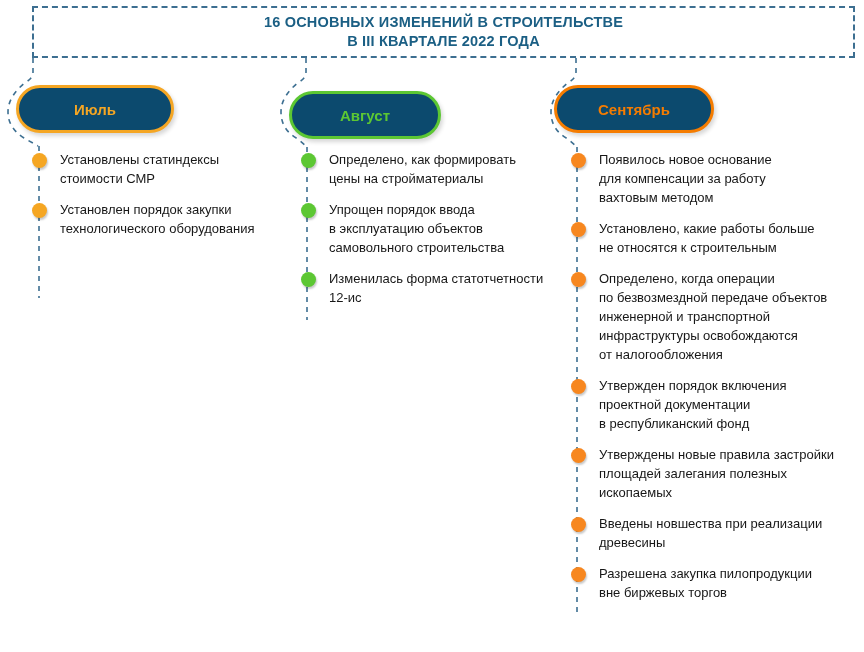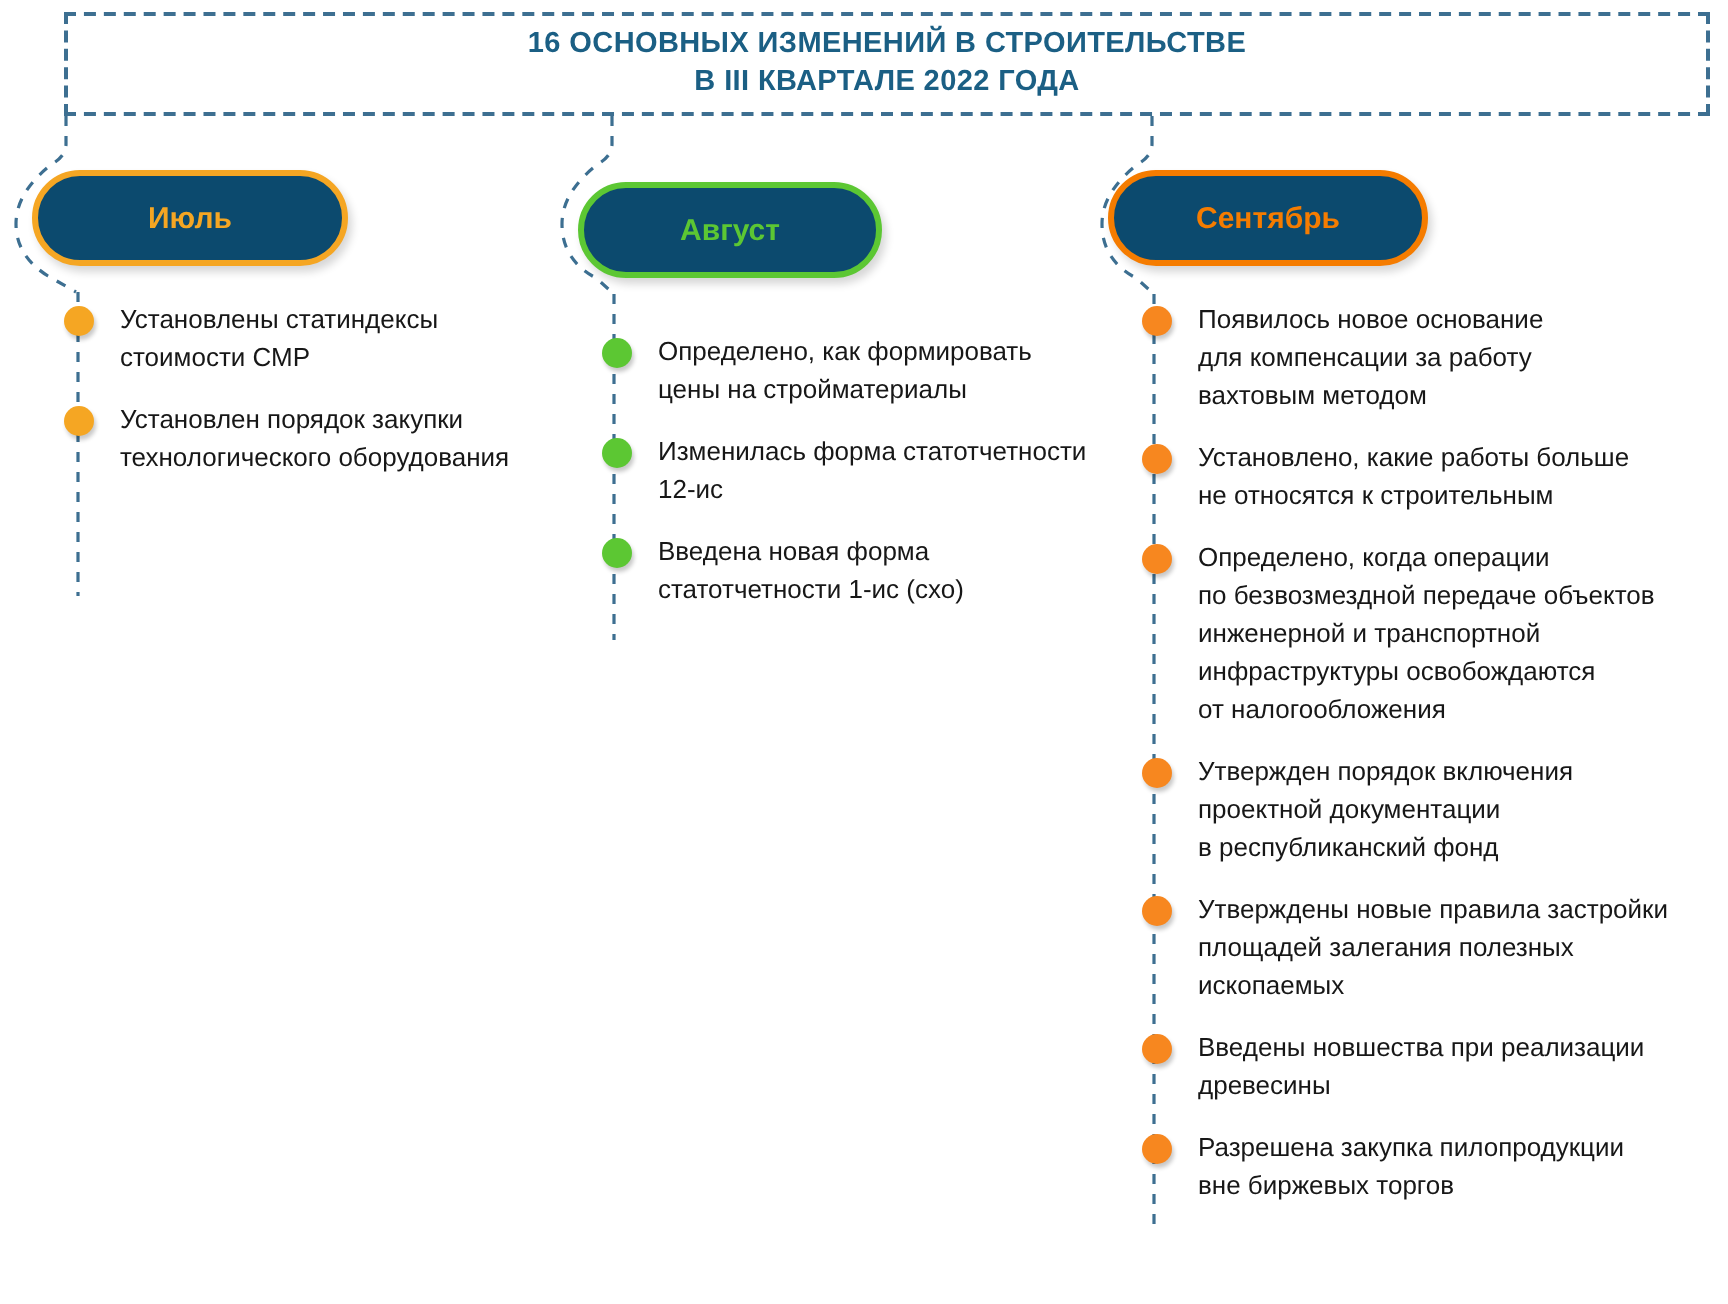--- a/index.html
+++ b/index.html
@@ -90,21 +90,21 @@
     width: 160px;
     border-color: #f57c00;
     color: #f57c00;
   }
 
   
   .column {
     position: absolute;
   }
   .col-july     { left: 30px;  top: 150px; width: 262px; }
-  .col-august   { left: 299px; top: 166px; width: 270px; }
+  .col-august   { left: 299px; top: 150px; width: 270px; }
   .col-september{ left: 569px; top: 150px; width: 288px; }
 
   .item {
     position: relative;
     padding-left: 30px;
     margin-bottom: 12px;
   }
   .item-text {
     font-size: 13px;
     line-height: 19px;
@@ -172,27 +172,28 @@
   </div>
 
   <div class="column col-august">
     <div class="item">
       <span class="dot dot-august"></span>
       <span class="item-text">Определено, как формировать
 цены на стройматериалы</span>
     </div>
     <div class="item">
       <span class="dot dot-august"></span>
+      <span class="item-text">Упрощен порядок ввода
+в эксплуатацию объектов
+самовольного строительства</span>
+    </div>
+    <div class="item">
+      <span class="dot dot-august"></span>
       <span class="item-text">Изменилась форма статотчетности
 12-ис</span>
-    </div>
-    <div class="item">
-      <span class="dot dot-august"></span>
-      <span class="item-text">Введена новая форма
-статотчетности 1-ис (схо)</span>
     </div>
   </div>
 
   <div class="column col-september">
     <div class="item">
       <span class="dot dot-september"></span>
       <span class="item-text">Появилось новое основание
 для компенсации за работу
 вахтовым методом</span>
     </div>

